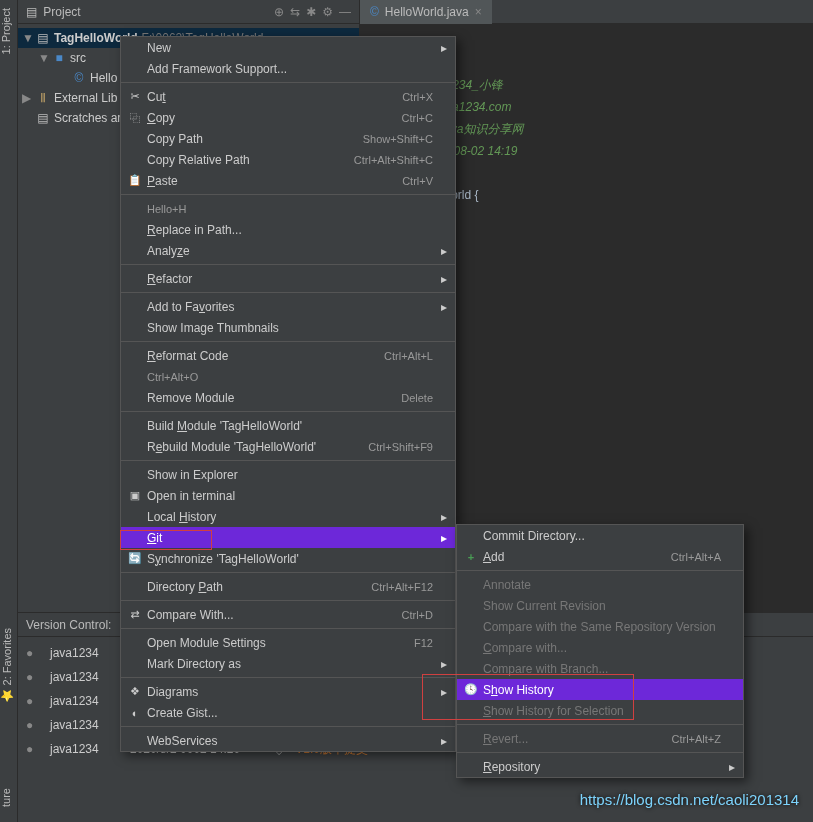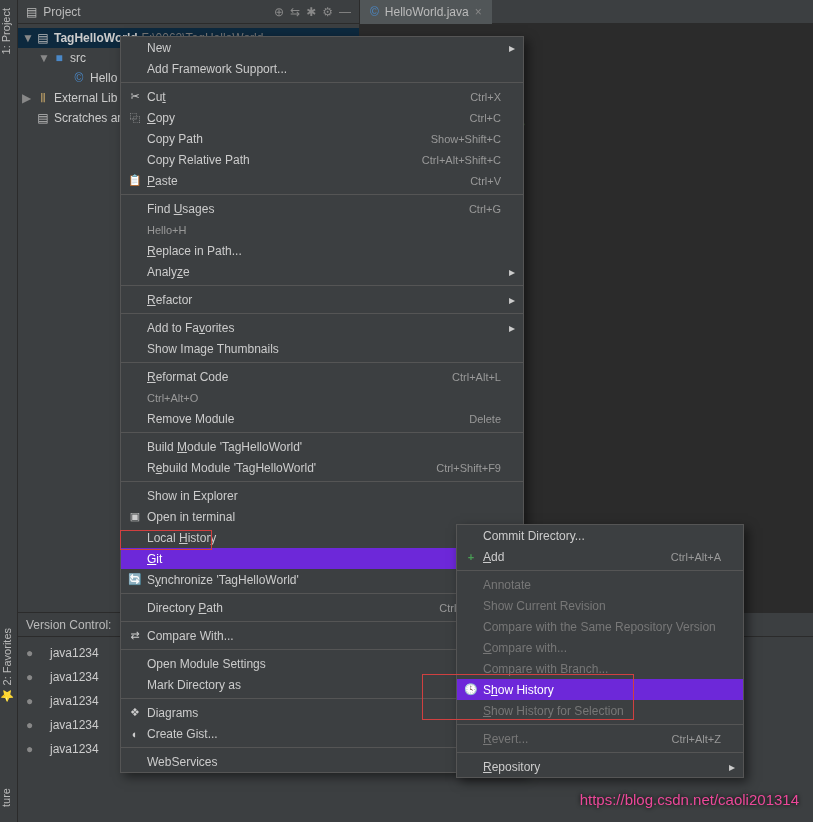--- a/index.html
+++ b/index.html
@@ -37,35 +37,35 @@
 .tab { height: 24px; display: flex; align-items: center; padding: 0 10px; gap: 6px; background: #515658; }
 .tab .close { color: #888; }
 .code { padding: 6px 10px; font-family: "Consolas", monospace; line-height: 22px; white-space: pre; }
 .code .c { color: #808080; }
 .code .k { color: #cc7832; }
 .code .cls { color: #a9b7c6; }
 .code .tag { color: #629755; font-style: italic; text-decoration: underline; }
 .code .val { color: #629755; font-style: italic; }
 
 .context-menu { position: absolute; background: #3c3f41; border: 1px solid #555; box-shadow: 4px 4px 10px rgba(0,0,0,0.5); z-index: 100; }
-.cm-main { left: 120px; top: 36px; width: 404px; }
+.cm-main { left: 120px; top: 36px; width: 336px; }
 .cm-sub { left: 456px; top: 524px; width: 288px; }
 .menu-row { height: 21px; display: flex; align-items: center; padding: 0 22px 0 26px; position: relative; color: #ccc; }
 .menu-row.selected { background: #6d28d9; color: #fff; }
 .menu-row.disabled { color: #777; }
 .menu-row .label { flex: 1; }
 .menu-row .shortcut { color: #999; font-size: 11px; }
 .menu-row .arrow { position: absolute; right: 8px; }
 .menu-row .icon-slot { position: absolute; left: 6px; width: 16px; text-align: center; font-size: 11px; }
 .menu-sep { height: 1px; background: #555; margin: 3px 0; }
 .underline { text-decoration: underline; }
 .red-box { border: 1px solid #d04040; position: absolute; pointer-events: none; z-index: 200; }
 .rb1 { left: 120px; top: 530px; width: 92px; height: 20px; }
 .rb2 { left: 422px; top: 674px; width: 212px; height: 46px; }
-.watermark { position: absolute; bottom: 14px; right: 14px; color: #ec4899; font-size: 15px; text-shadow: 0 0 4px #000; z-index: 300; }
+.watermark { position: absolute; bottom: 14px; right: 14px; color: #7dd3fc; font-size: 15px; text-shadow: 0 0 4px #000; z-index: 300; }
 .plus { color: #499c54; font-weight: bold; }
 </style>
 </head>
 <body>
 
 <div class="sidebar-tab">
   <span>1: Project</span>
   <span class="favtab">⭐ 2: Favorites</span>
   <span class="structtab">ture</span>
 </div>
@@ -190,24 +190,20 @@
       <span class="label">Copy Relative Path</span>
       <span class="shortcut">Ctrl+Alt+Shift+C</span>
     </div>
     <div class="menu-row">
       <span class="icon-slot">📋</span>
       <span class="label"><span class="underline">P</span>aste</span>
       <span class="shortcut">Ctrl+V</span>
     </div>
     <div class="menu-sep"></div>
     <div class="menu-row">
-      <span class="label">Find <span class="underline">U</span>sages</span>
-      <span class="shortcut">Ctrl+G</span>
-    </div>
-    <div class="menu-row">
       <span class="shortcut">Hello+H</span>
     </div>
     <div class="menu-row">
       <span class="label"><span class="underline">R</span>eplace in Path...</span>
     </div>
     <div class="menu-row">
       <span class="label">Analy<span class="underline">z</span>e</span>
       <span class="arrow">▸</span>
     </div>
     <div class="menu-sep"></div>

